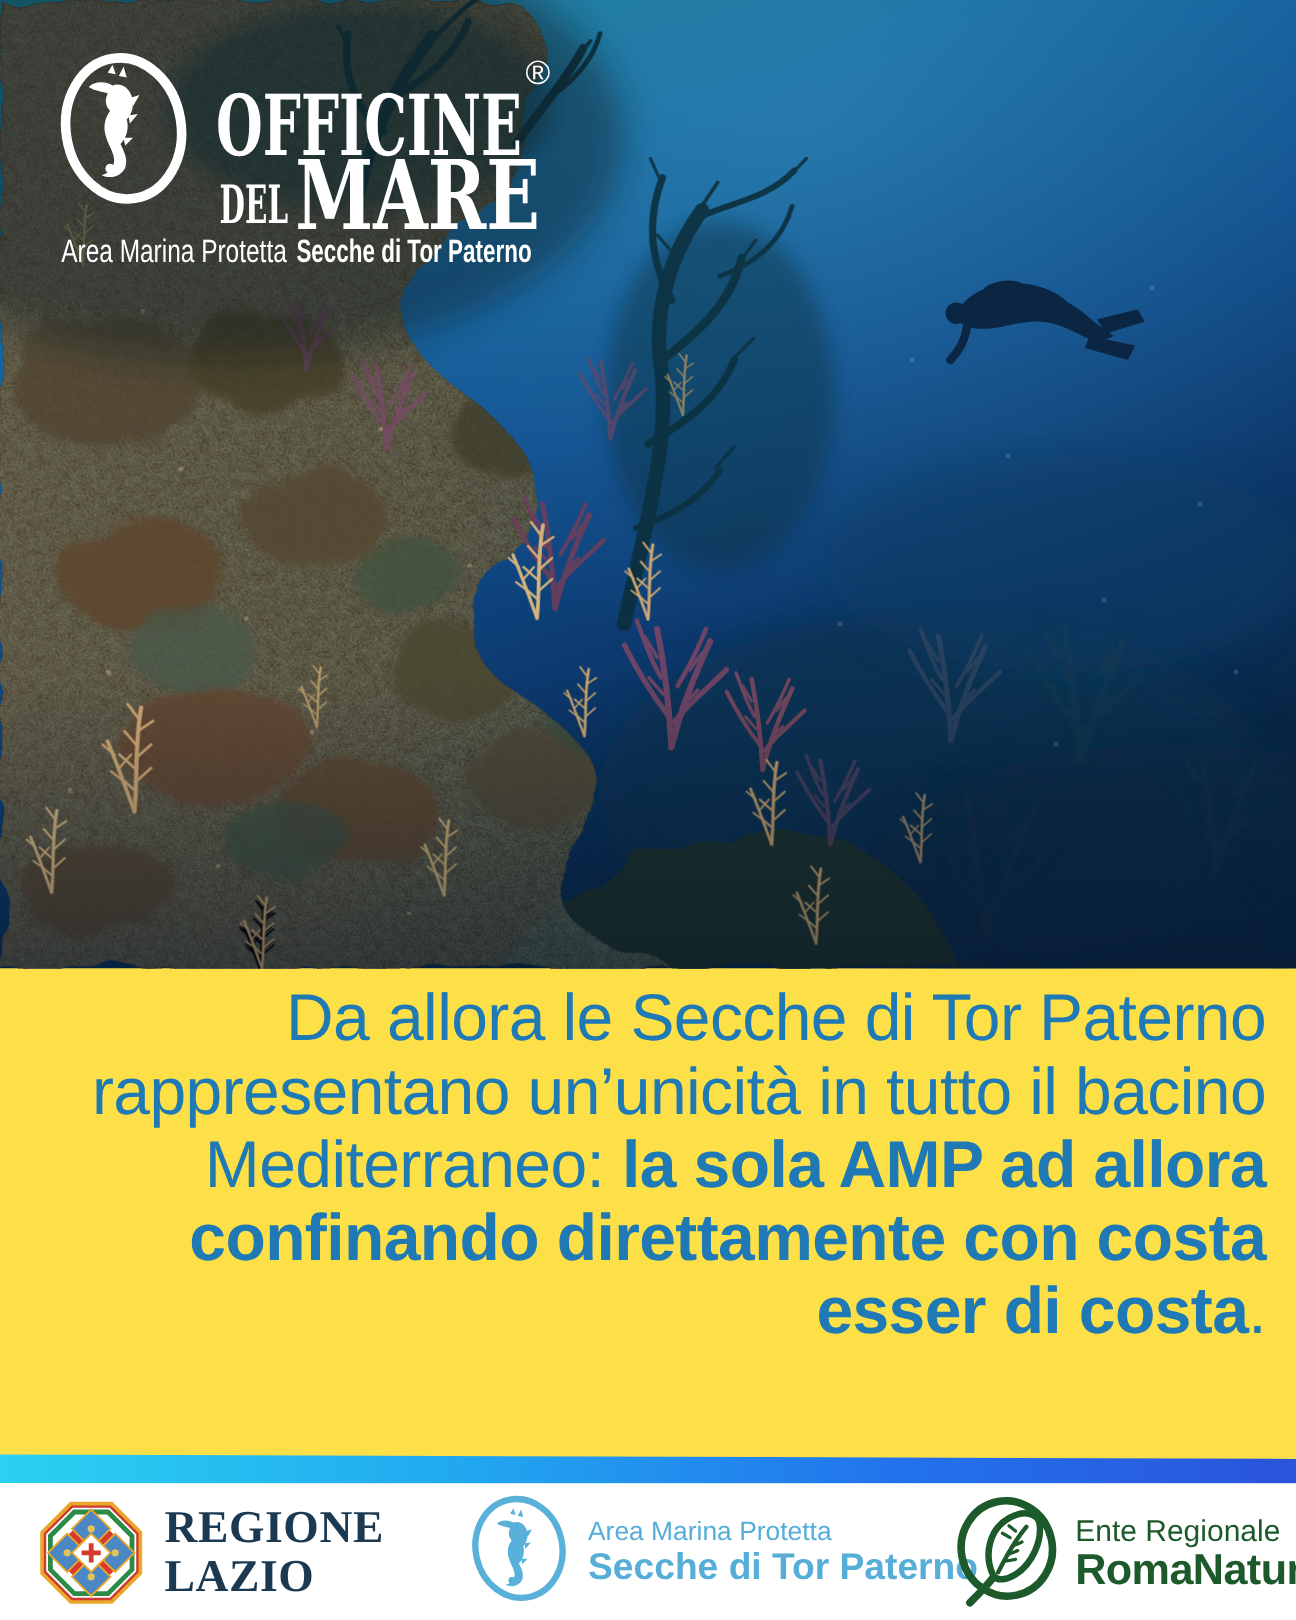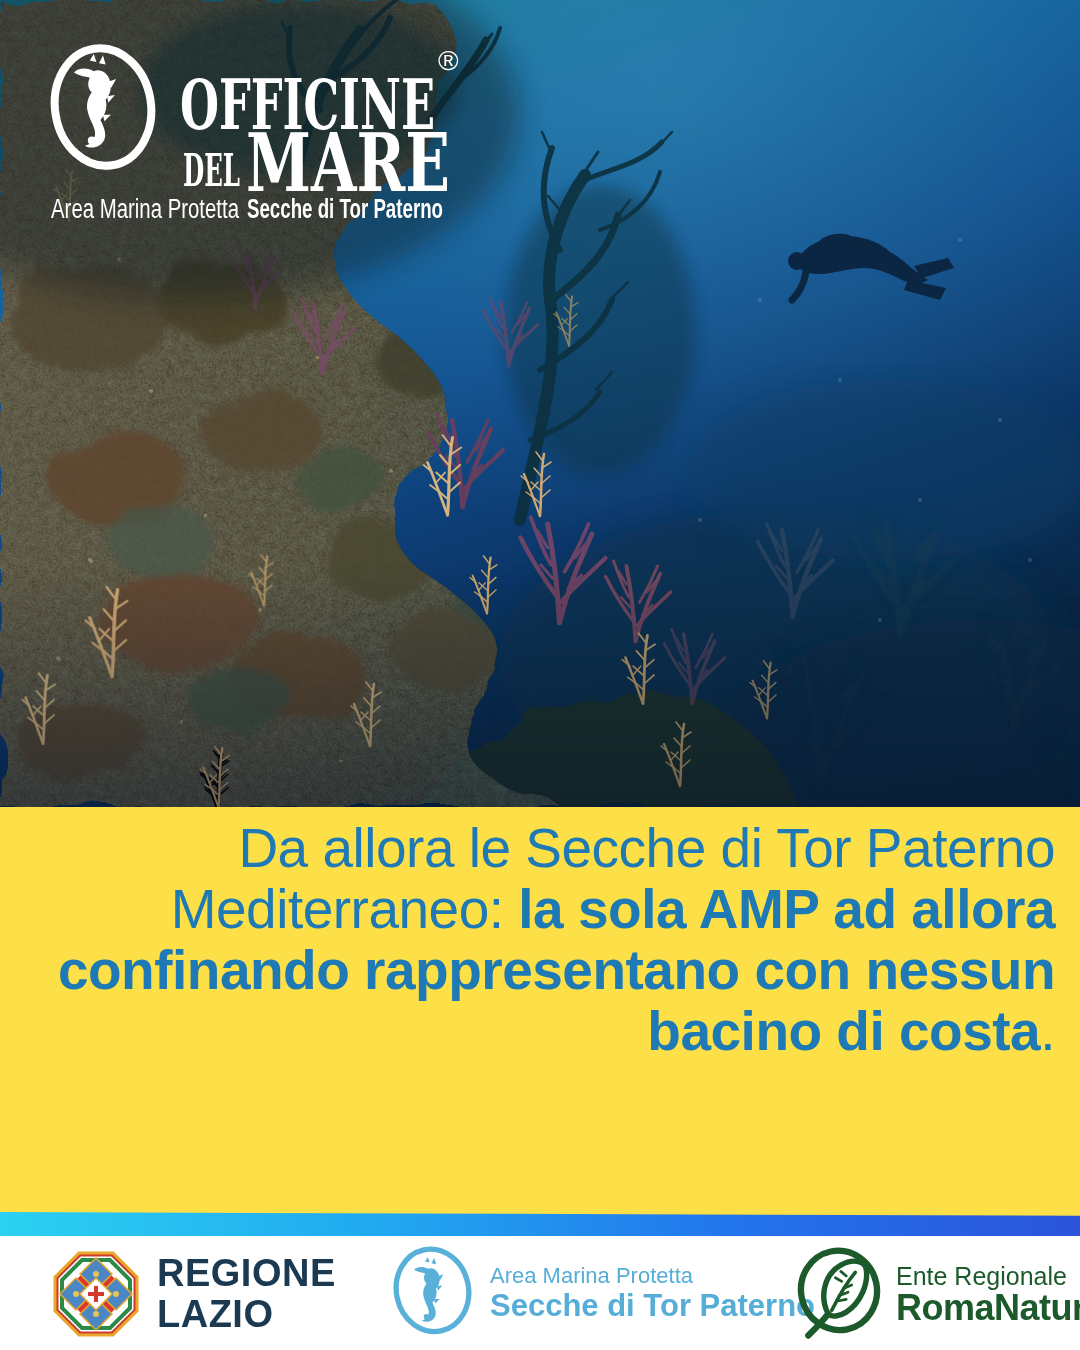--- a/index.html
+++ b/index.html
@@ -12,21 +12,21 @@
              font-size:55px;line-height:61px;letter-spacing:-0.5px;}
   .tline{white-space:nowrap;text-align:right;}
   .tline .b{font-weight:bold;}
 
   .bar{position:absolute;top:1212px;left:-6px;width:1094px;height:24px;
        background:linear-gradient(90deg,#2bd2f1 0%,#21a9f0 35%,#2274ec 68%,#2b53da 100%);
        transform:rotate(0.2deg);transform-origin:left center;}
 
   .footer{position:absolute;top:1236px;left:0;width:1080px;height:114px;background:#ffffff;}
   .flogo{position:absolute;display:flex;align-items:center;}
-  .lazio{left:48px;top:10px;}
+  .lazio{left:28px;top:10px;font-family:Liberation Serif, serif;}
   .lazio .txt{margin-left:13px;color:#1b3a52;font-size:38px;font-weight:bold;
               line-height:41px;letter-spacing:0.5px;}
   .amp{left:392px;top:8px;color:#55add8;}
   .amp .txt{margin-left:10px;}
   .amp .l1{font-size:22px;line-height:26px;}
   .amp .l2{font-size:31px;font-weight:bold;line-height:34px;}
   .roma{left:792px;top:10px;color:#1d5a2b;}
   .roma .txt{margin-left:10px;}
   .roma .l1{font-size:25px;line-height:28px;}
   .roma .l2{font-size:36px;font-weight:bold;line-height:36px;letter-spacing:-0.5px;}
@@ -257,23 +257,24 @@
       <text class="sanslogo" x="400" y="42" font-size="28">®</text>
       <text class="slab" x="145" y="158" font-size="44" textLength="57" lengthAdjust="spacingAndGlyphs">DEL</text>
       <text class="slab" x="208" y="163" font-size="80" textLength="204" lengthAdjust="spacingAndGlyphs">MARE</text>
       <text class="sanslogo" x="13" y="190" font-size="27" textLength="188" lengthAdjust="spacingAndGlyphs">Area Marina Protetta</text>
       <text class="sanslogo" x="209" y="190" font-size="27" font-weight="bold" textLength="196" lengthAdjust="spacingAndGlyphs">Secche di Tor Paterno</text>
     </g>
   </svg>
 
   <div class="body-text">
     <div class="tline"><span>Da allora le Secche di Tor Paterno</span><span class="b"></span><span></span></div>
+    <div class="tline"><span>rappresentano un’unicità in tutto il bacino</span><span class="b"></span><span></span></div>
     <div class="tline"><span>Mediterraneo: </span><span class="b">la sola AMP ad allora</span><span></span></div>
-    <div class="tline"><span></span><span class="b">confinando rappresentano con nessun</span><span></span></div>
-    <div class="tline"><span></span><span class="b">bacino di costa</span><span>.</span></div>
+    <div class="tline"><span></span><span class="b">confinando direttamente con costa</span><span></span></div>
+    <div class="tline"><span></span><span class="b">esser di costa</span><span>.</span></div>
   </div>
 
   <div class="bar"></div>
 
   <div class="footer">
 
     <div class="flogo lazio">
       <svg width="96" height="96" viewBox="0 0 96 96" xmlns="http://www.w3.org/2000/svg">
         <path d="M90.5,65.6 L65.6,90.5 L30.4,90.5 L5.5,65.6 L5.5,30.4 L30.4,5.5 L65.6,5.5 L90.5,30.4 Z" fill="#e9a82c"></path>
         <path d="M86.5,63.9 L63.9,86.5 L32.1,86.5 L9.5,63.9 L9.5,32.1 L32.1,9.5 L63.9,9.5 L86.5,32.1 Z" fill="#ffffff" stroke="#cf3a30" stroke-width="2"></path>

